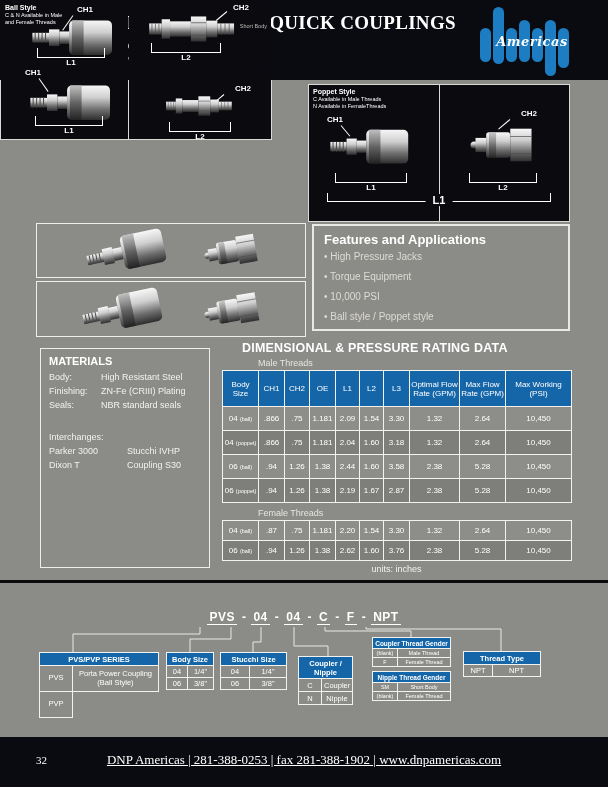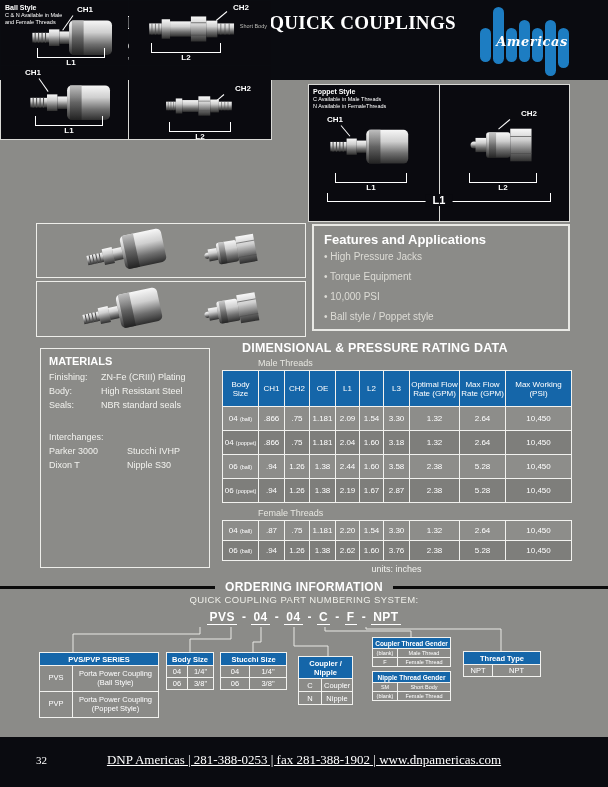--- a/index.html
+++ b/index.html
@@ -285,39 +285,39 @@
       <li>High Pressure Jacks</li>
       <li>Torque Equipment</li>
       <li>10,000 PSI</li>
       <li>Ball style / Poppet style</li>
     </ul>
   </div>
 
   <div class="materials">
     <h3>MATERIALS</h3>
     <div class="mrow">
+      <span class="ml">Body:</span>
+      <span>High Resistant Steel</span>
+    </div>
+    <div class="mrow">
       <span class="ml">Finishing:</span>
       <span>ZN-Fe (CRIII) Plating</span>
-    </div>
-    <div class="mrow">
-      <span class="ml">Body:</span>
-      <span>High Resistant Steel</span>
     </div>
     <div class="mrow">
       <span class="ml">Seals:</span>
       <span>NBR standard seals</span>
     </div>
     <div class="inter-title">Interchanges:</div>
     <div class="irow">
       <span class="i1">Parker 3000</span>
       <span>Stucchi IVHP</span>
     </div>
     <div class="irow">
       <span class="i1">Dixon T</span>
-      <span>Nipple S30</span>
+      <span>Coupling S30</span>
     </div>
   </div>
 
   <div class="dim">
     <div class="dim-title">DIMENSIONAL &amp; PRESSURE RATING DATA</div>
     <div class="thr-label">Male Threads</div>
     <table class="dimtab male" id="male-table">
         <colgroup>
           <col style="width:36px">
           <col style="width:26px">
@@ -432,24 +432,22 @@
             <td>5.28</td>
             <td>10,450</td>
           </tr>
         </tbody>
       </table>
     <div class="units">units: inches</div>
   </div>
 
   <div class="ord-divider">
     <div class="line"></div>
-    <div class="txt">ORDERING INFORMATION</div>
     <div class="line"></div>
   </div>
-  <div class="ord-sub">QUICK COUPLING PART NUMBERING SYSTEM:</div>
   <div class="partnum" id="partnum"><span class="seg">PVS</span><span class="dash">-</span><span class="seg">04</span><span class="dash">-</span><span class="seg">04</span><span class="dash">-</span><span class="seg">C</span><span class="dash">-</span><span class="seg">F</span><span class="dash">-</span><span class="seg">NPT</span></div>
 
   <svg class="connectors" viewBox="0 0 608 150">
     <g fill="none" stroke="#e8e8e4" stroke-width="1">
       <path d="M200 42 V49 H73 V67"></path>
       <path d="M231 42 V54 H190 V67"></path>
       <path d="M261 42 V57 H253 V67"></path>
       <path d="M294 42 V61 H328 V71"></path>
       <path d="M325 42 V46 H411 V52"></path>
       <path d="M366 42 V44 H501 V66"></path>
@@ -457,21 +455,20 @@
   </svg>
 
   <div class="otable ot-series" id="ot-series">
       <div class="ot-head">PVS/PVP SERIES</div>
       <div class="ot-row">
         <div class="ot-cell c0">PVS</div>
         <div class="ot-cell c1">Porta Power Coupling (Ball Style)</div>
       </div>
       <div class="ot-row">
         <div class="ot-cell c0">PVP</div>
-        <div class="ot-cell c1">Porta Power Coupling (Poppet Style)</div>
       </div>
     </div>
   <div class="otable ot-body" id="ot-body">
       <div class="ot-head">Body Size</div>
       <div class="ot-row">
         <div class="ot-cell c0">04</div>
         <div class="ot-cell c1">1/4"</div>
       </div>
       <div class="ot-row">
         <div class="ot-cell c0">06</div>

